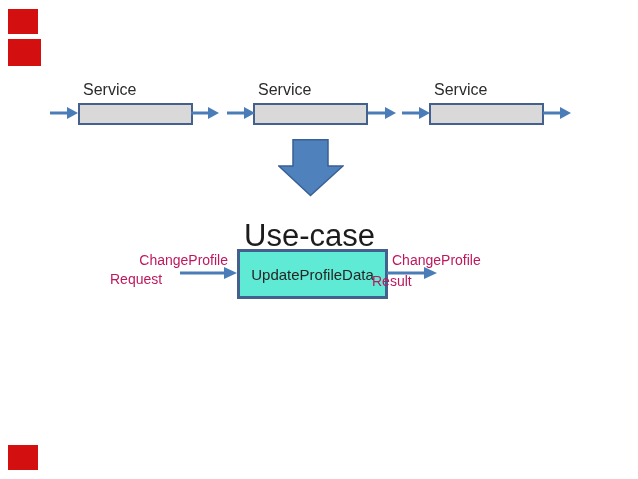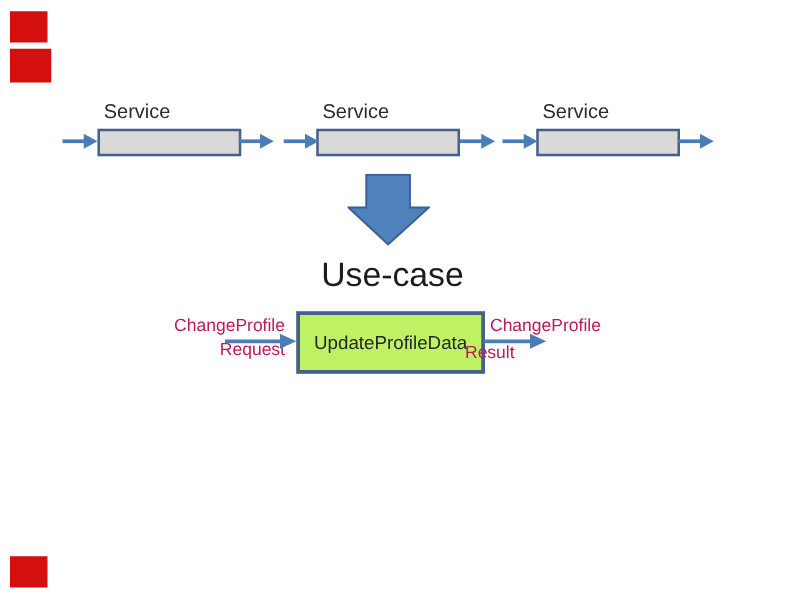--- a/index.html
+++ b/index.html
@@ -34,38 +34,38 @@
   .arrow line{stroke:#4a7db8;stroke-width:3;}
   .arrow polygon{fill:#4a7db8;}
   .z-top{z-index:3;}
 
   
   .big-arrow{position:absolute;left:278px;top:139px;}
   .big-arrow polygon{stroke:#3a5f94;stroke-width:1.5;}
 
   
   .uc-title{
-    position:absolute;left:244px;top:207px;width:140px;
-    text-align:center;font-size:27px;line-height:26px;color:#1c1c1c;
+    position:absolute;left:244px;top:223px;width:140px;
+    font-size:31px;line-height:26px;color:#1c1c1c;
     white-space:nowrap;
   }
   .uc-box{
     position:absolute;left:237px;top:249px;width:151px;height:50px;
-    background:#bef264;border:3px solid #44618e;
+    background:#5eead4;border:3px solid #44618e;
     box-sizing:border-box;
     display:flex;align-items:center;justify-content:center;
     font-size:15px;color:#262626;
   }
   .lbl{
     position:absolute;
     font-size:14px;line-height:17px;color:#be185d;
     white-space:nowrap;
   }
   .lbl-req1{left:110px;top:252px;width:118px;text-align:right;}
-  .lbl-req2{left:110px;top:271px;width:118px;text-align:right;}
+  .lbl-req2{left:110px;top:271px;width:118px;text-align:left;}
   .lbl-res1{left:392px;top:252px;text-align:left;}
   .lbl-res2{left:372px;top:273px;text-align:right;}
 </style>
 </head>
 <body>
 
 <div class="slide">
 
   <div class="marker m1"></div>
   <div class="marker m2"></div>

